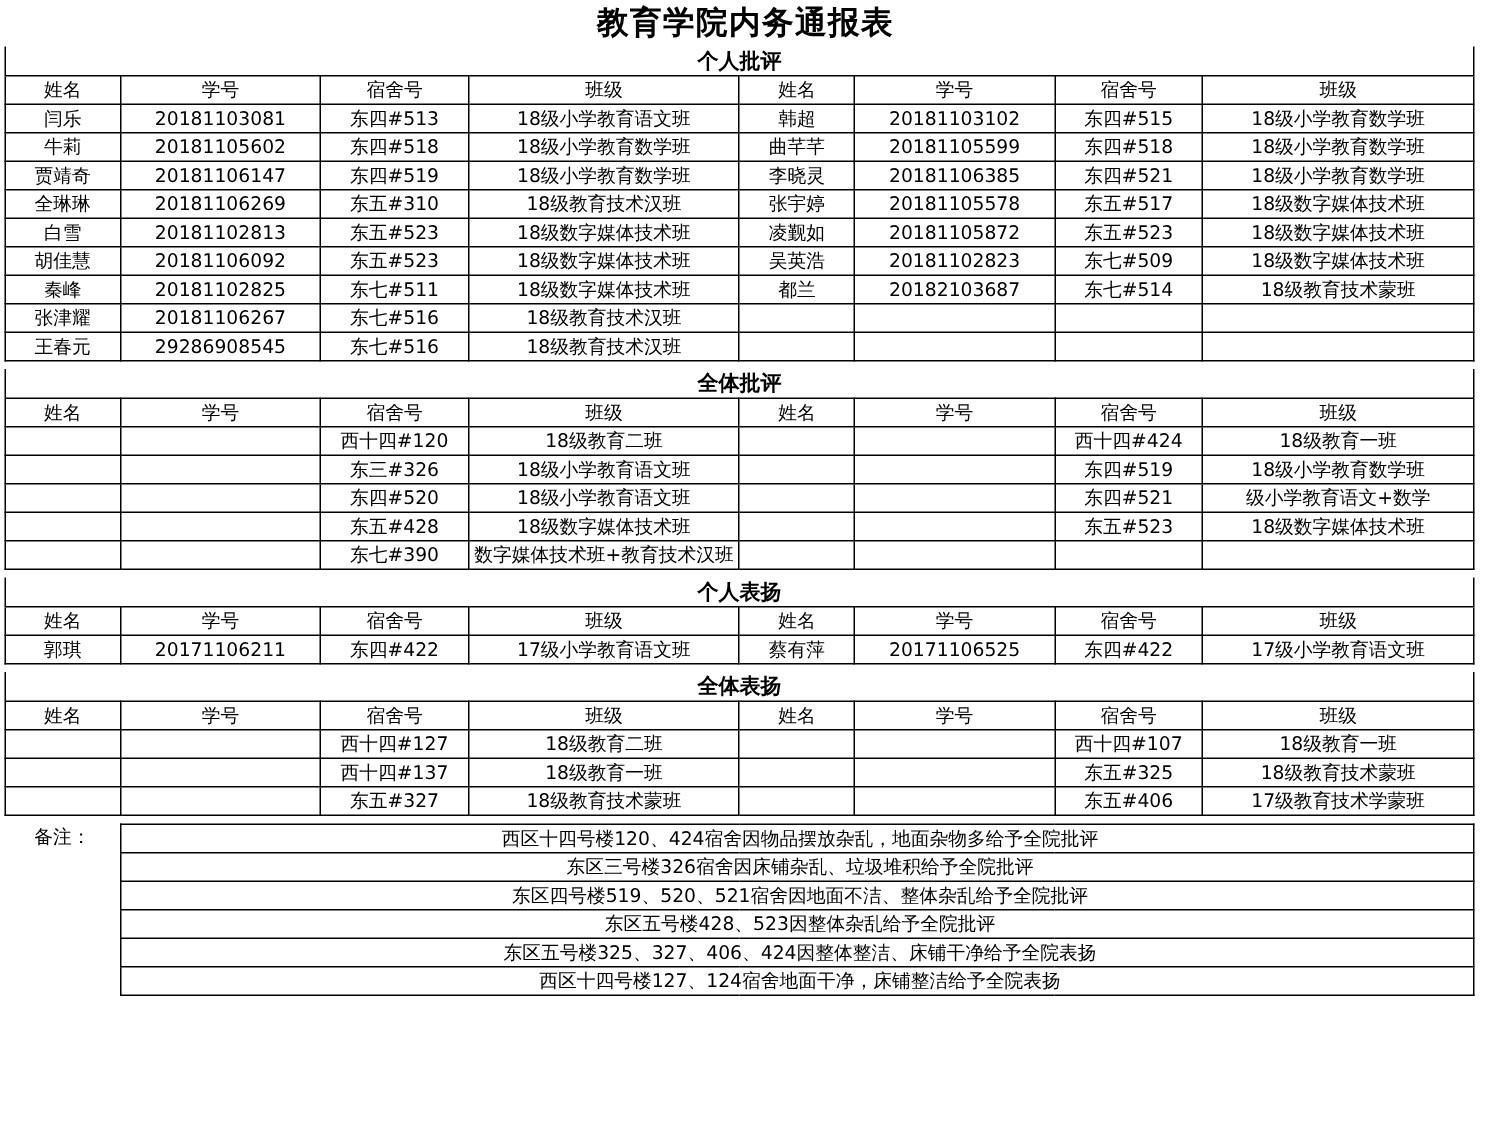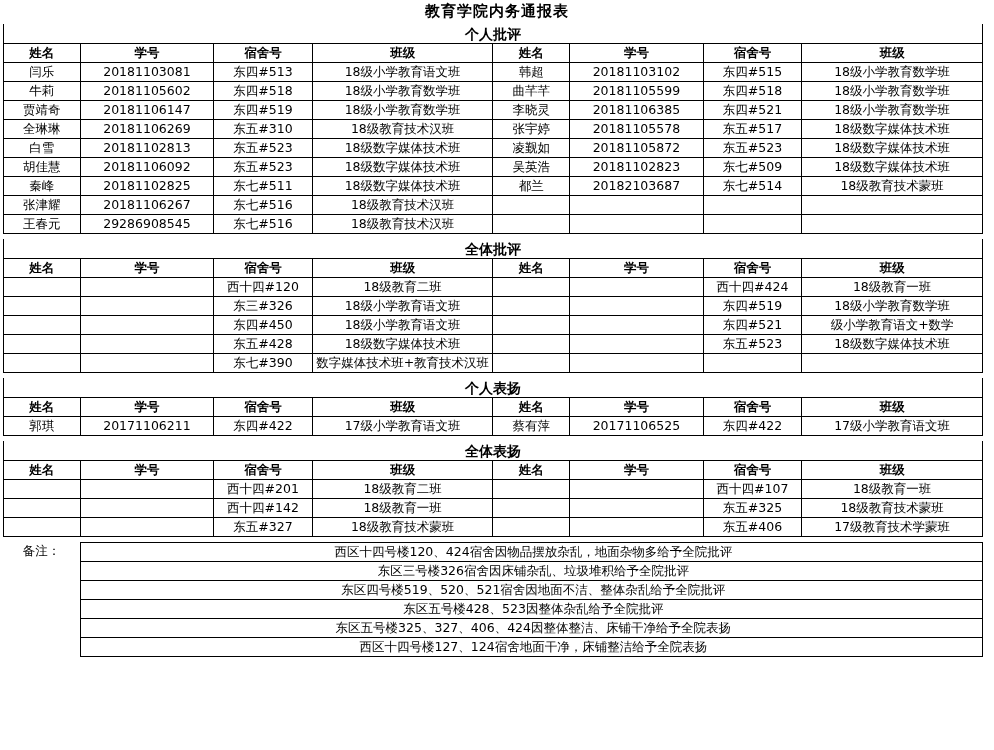--- a/index.html
+++ b/index.html
@@ -15,21 +15,21 @@
     overflow: hidden;
   }
   .page {
     width: 994px;
     height: 750px;
     position: relative;
     box-sizing: border-box;
   }
   .doc-title {
     text-align: center;
-    font-size: 15px;
+    font-size: 21px;
     font-weight: bold;
     font-family: "DejaVu Serif", "Liberation Serif", serif;
     letter-spacing: 1px;
     padding-top: 3px;
     padding-bottom: 4px;
     line-height: 1.15;
   }
   table.main {
     border-collapse: collapse;
     width: 980px;
@@ -58,21 +58,21 @@
     border-top: none;
     border-bottom: none;
     height: 19px;
   }
   tr.spacer-row td {
     border: none;
     height: 5px;
     padding: 0;
   }
   tr.header-row td {
-    font-weight: bold;
+    font-weight: normal;
   }
   .remark-label {
     font-size: 12.5px;
     text-align: center;
     vertical-align: top;
   }
   .remark-text {
     text-align: left;
     padding-left: 5px !important;
     font-size: 12.5px;
@@ -235,21 +235,21 @@
           <td>东三#326</td>
           <td>18级小学教育语文班</td>
           <td class="blank-cell"></td>
           <td class="blank-cell"></td>
           <td>东四#519</td>
           <td>18级小学教育数学班</td>
         </tr>
         <tr>
           <td class="blank-cell"></td>
           <td class="blank-cell"></td>
-          <td>东四#450</td>
+          <td>东四#520</td>
           <td>18级小学教育语文班</td>
           <td class="blank-cell"></td>
           <td class="blank-cell"></td>
           <td>东四#521</td>
           <td>级小学教育语文+数学</td>
         </tr>
         <tr>
           <td class="blank-cell"></td>
           <td class="blank-cell"></td>
           <td>东五#428</td>
@@ -307,31 +307,31 @@
           <td>宿舍号</td>
           <td>班级</td>
           <td>姓名</td>
           <td>学号</td>
           <td>宿舍号</td>
           <td>班级</td>
         </tr>
         <tr>
           <td class="blank-cell"></td>
           <td class="blank-cell"></td>
-          <td>西十四#201</td>
+          <td>西十四#127</td>
           <td>18级教育二班</td>
           <td class="blank-cell"></td>
           <td class="blank-cell"></td>
           <td>西十四#107</td>
           <td>18级教育一班</td>
         </tr>
         <tr>
           <td class="blank-cell"></td>
           <td class="blank-cell"></td>
-          <td>西十四#142</td>
+          <td>西十四#137</td>
           <td>18级教育一班</td>
           <td class="blank-cell"></td>
           <td class="blank-cell"></td>
           <td>东五#325</td>
           <td>18级教育技术蒙班</td>
         </tr>
         <tr>
           <td class="blank-cell"></td>
           <td class="blank-cell"></td>
           <td>东五#327</td>

